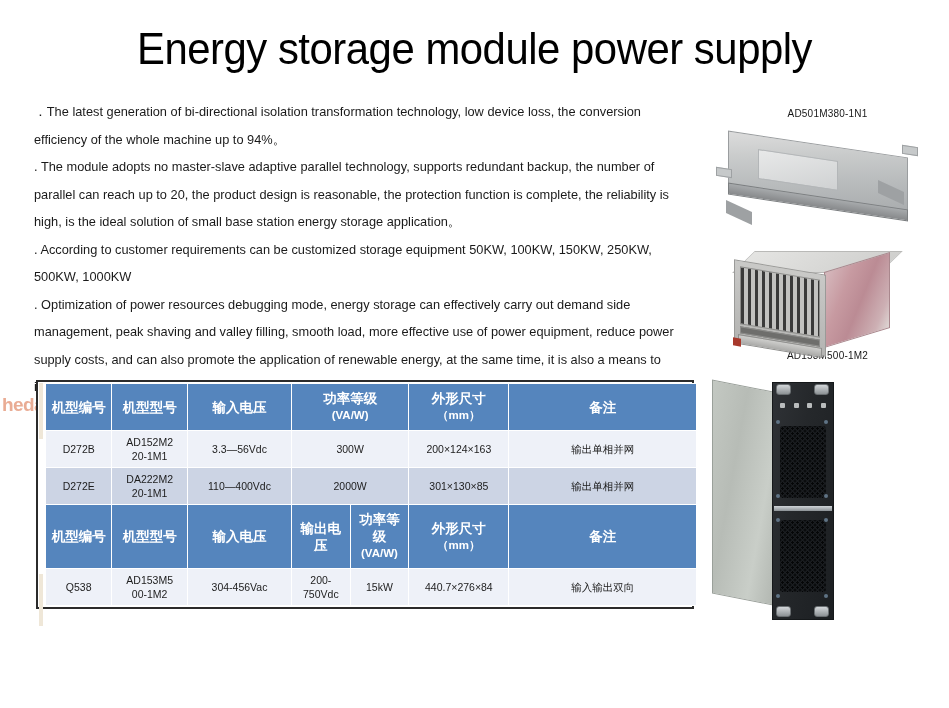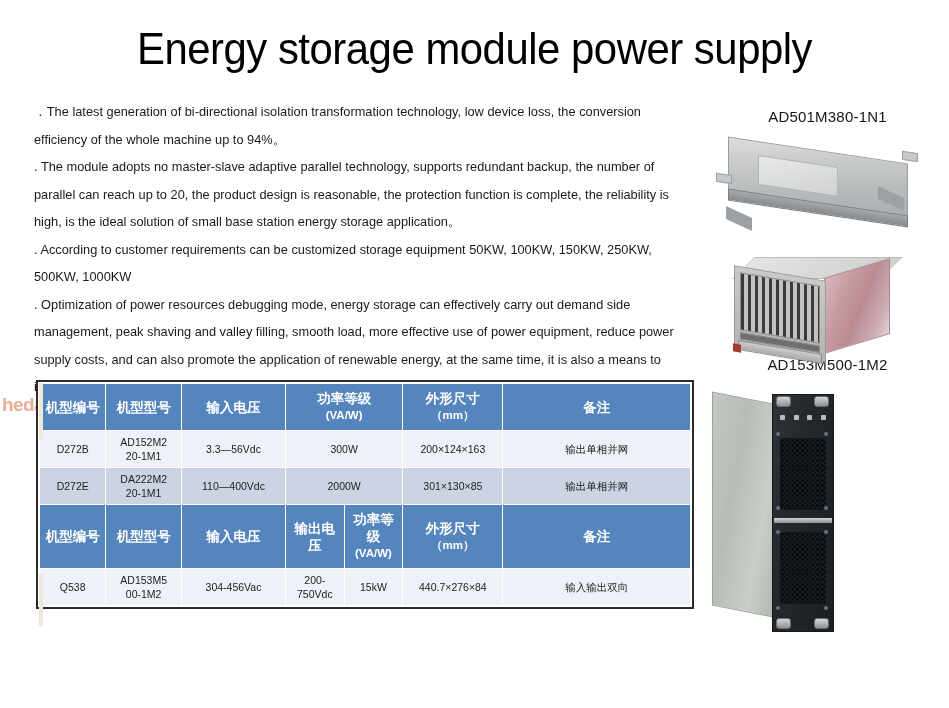--- a/index.html
+++ b/index.html
@@ -76,20 +76,21 @@
     top: 380px;
     width: 658px;
     border: 2px solid #2b2b2b;
     background: #ffffff;
     padding: 1px;
   }
   table.spec {
     border-collapse: collapse;
     width: 100%;
     table-layout: fixed;
+    margin-left: 6px;
   }
   table.spec td {
     border: 1px solid #ffffff;
     padding: 4px 2px;
     text-align: center;
     vertical-align: middle;
     font-size: 10.5px;
     color: #1c1c1c;
     line-height: 14px;
     word-break: break-word;
@@ -133,21 +134,21 @@
   
   #product-column {
     position: absolute;
     left: 706px;
     top: 108px;
     width: 243px;
     height: 600px;
   }
   .product-label {
     text-align: center;
-    font-size: 15px;
+    font-size: 10px;
     color: #171717;
     letter-spacing: 0.2px;
     font-family: "Liberation Sans", "DejaVu Sans", sans-serif;
   }
   .product-figure {
     position: relative;
     width: 100%;
   }
 
   

